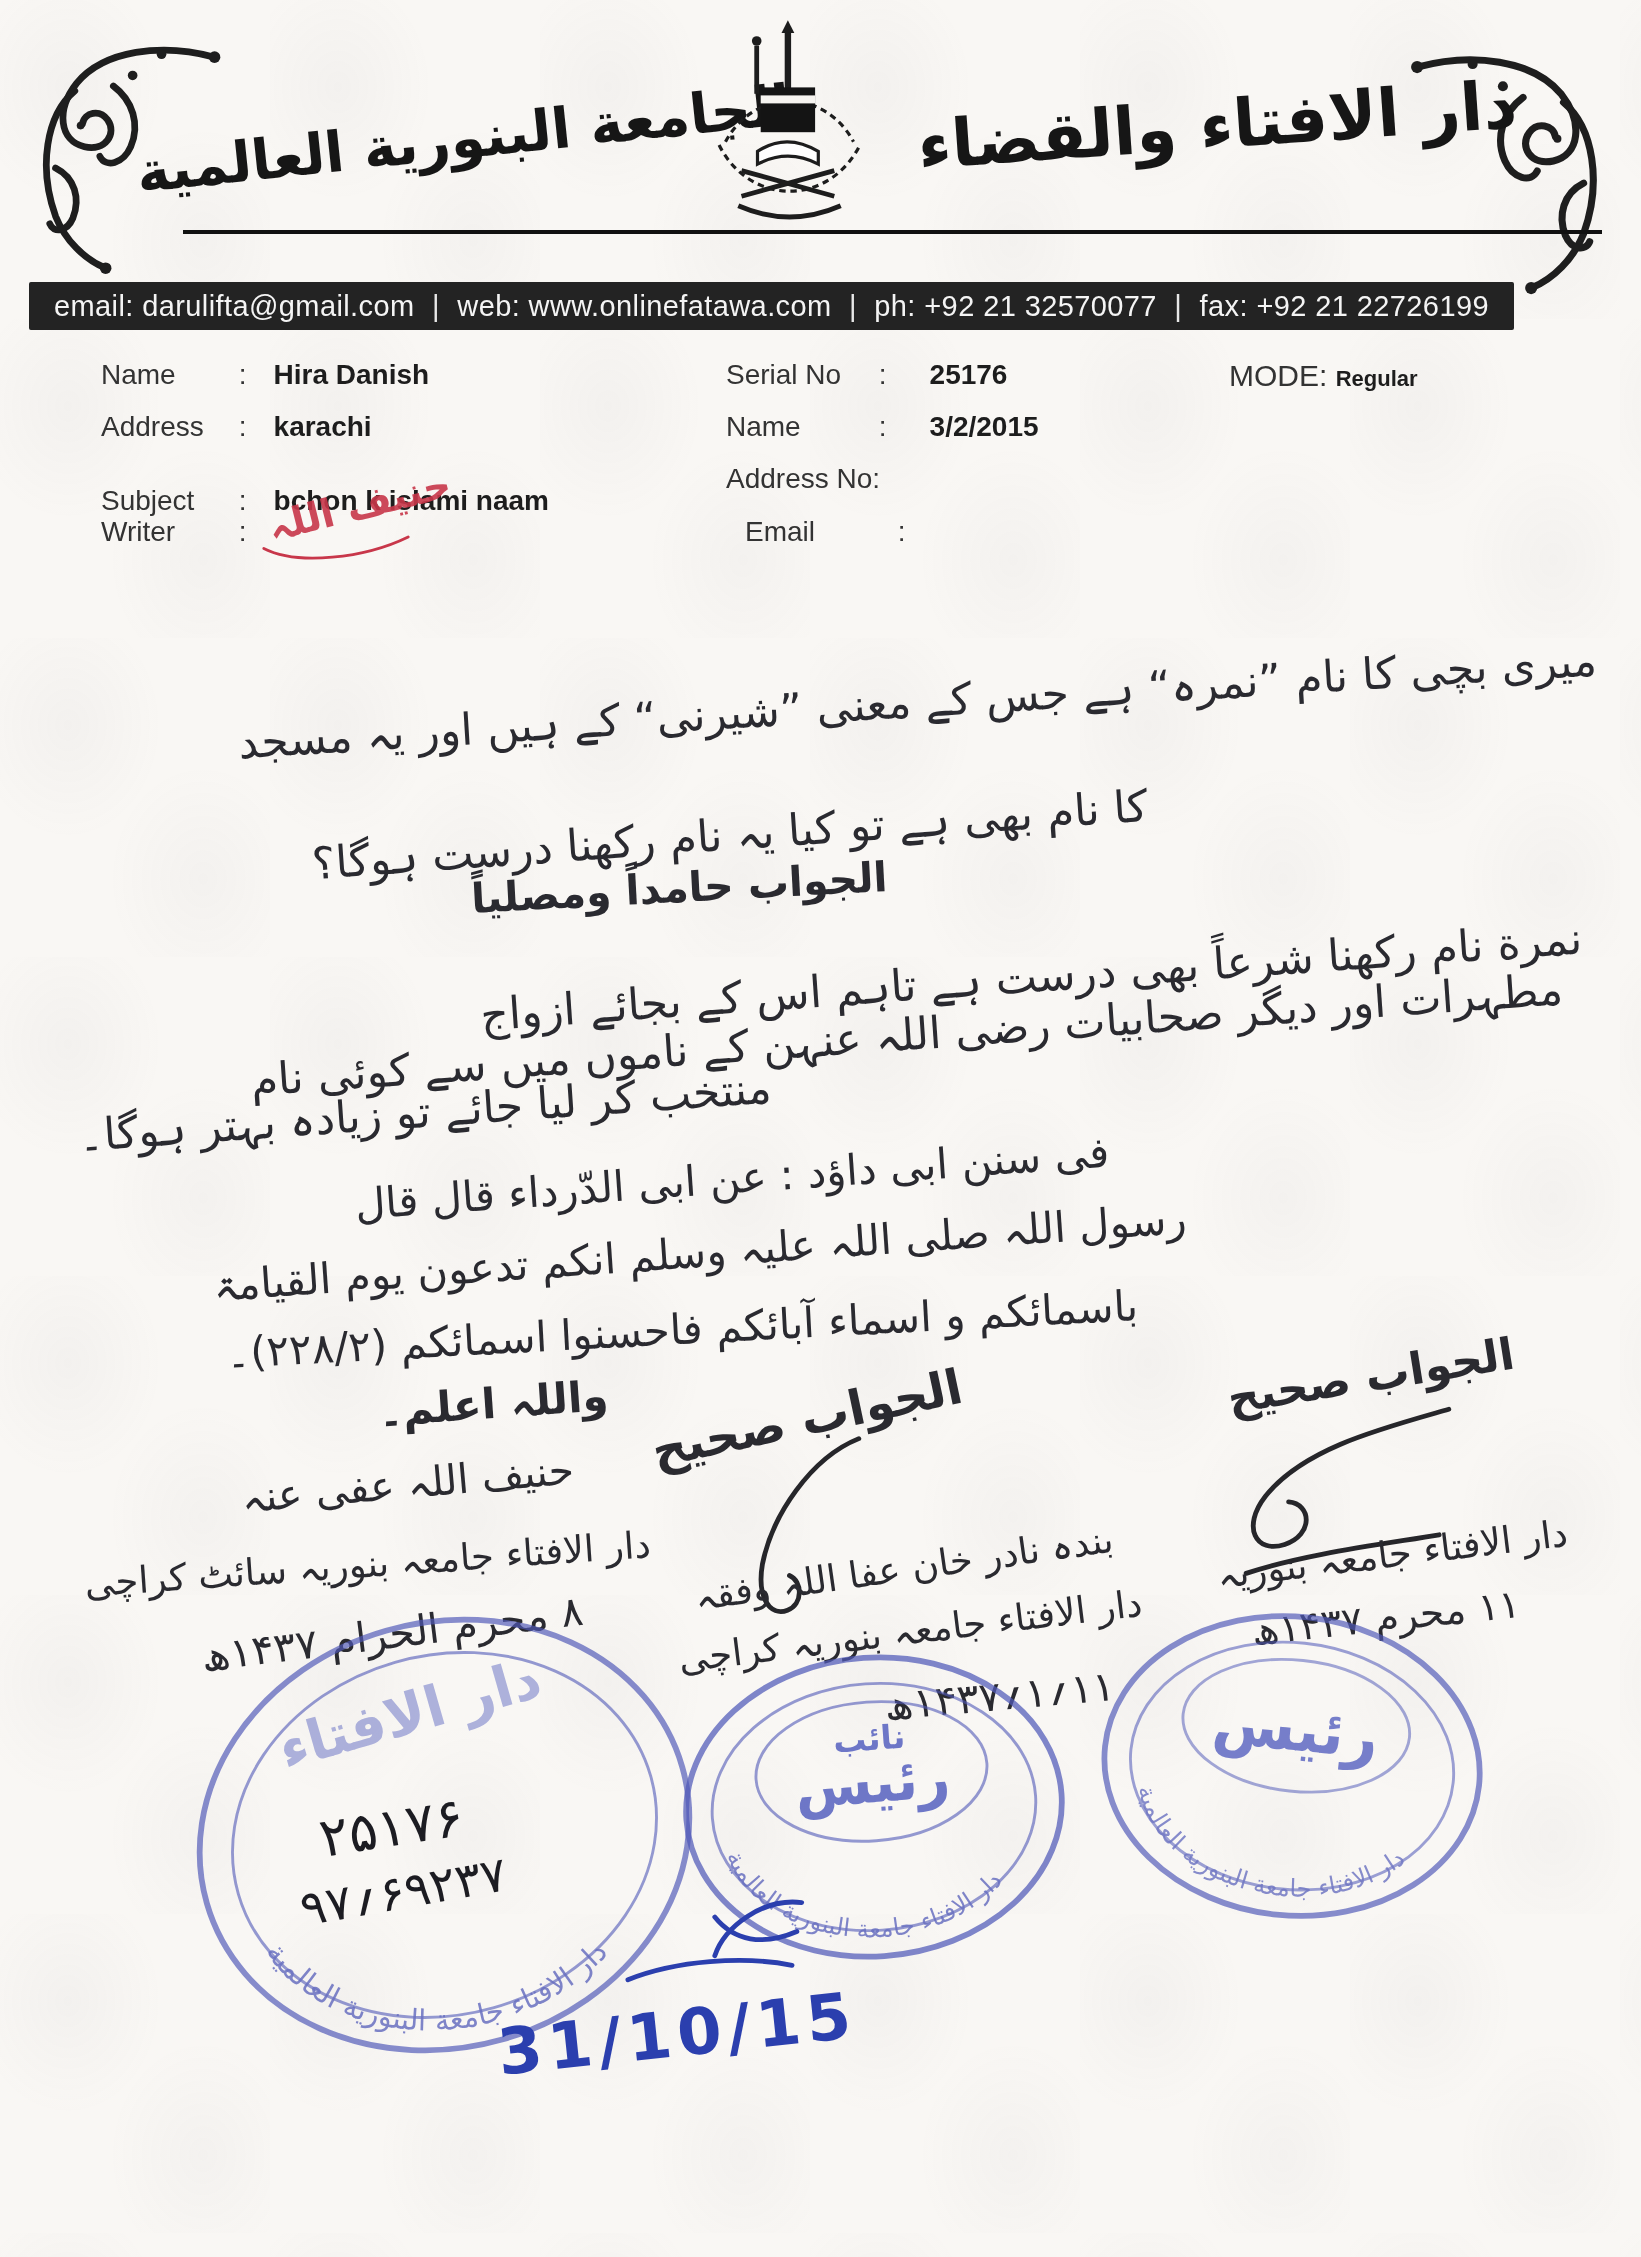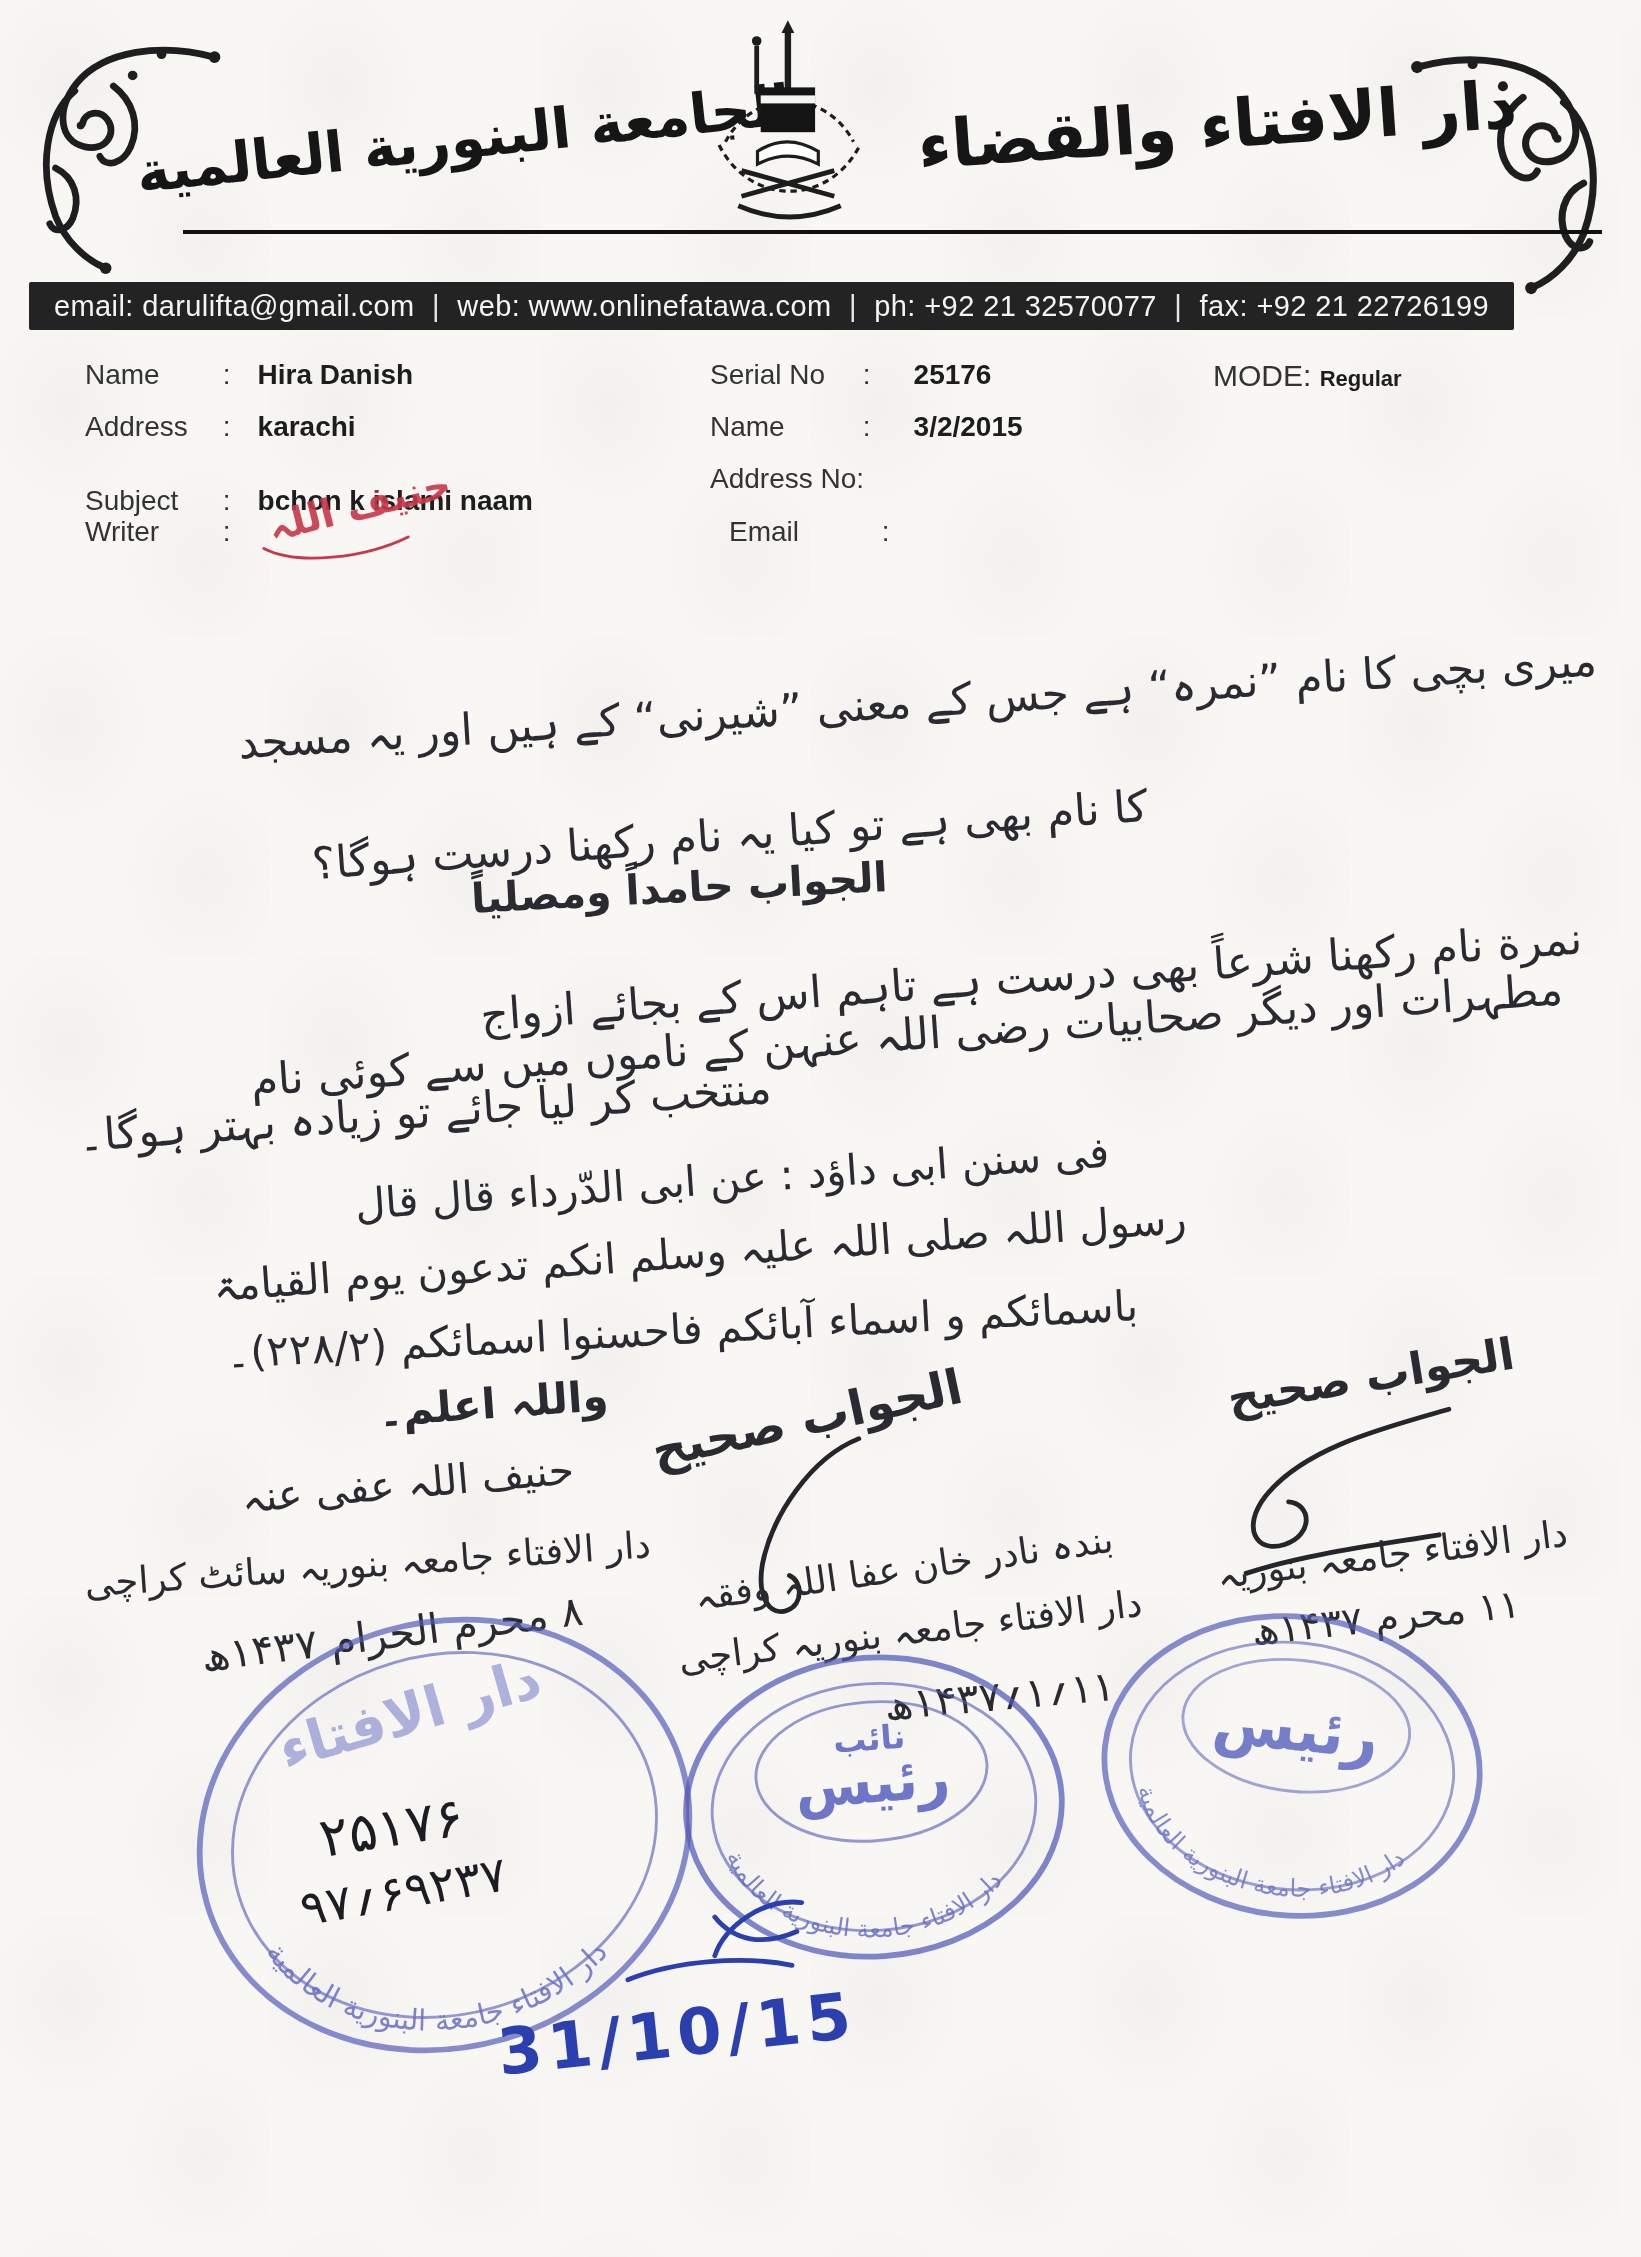--- a/index.html
+++ b/index.html
@@ -15,21 +15,21 @@
   .abs{position:absolute;}
   .urdu{font-family:"DejaVu Sans", sans-serif;direction:rtl;unicode-bidi:isolate;white-space:nowrap;}
   .hand{color:#2a2a30;}
   .calli{font-family:"DejaVu Sans", sans-serif;direction:rtl;font-weight:bold;color:#161616;white-space:nowrap;}
   .contact-bar{
     left:29px;top:282px;width:1485px;height:48px;background:#232323;color:#f4f4f4;
     display:flex;align-items:center;justify-content:center;gap:17.4px;
     font-size:29px;letter-spacing:0.4px;border-radius:1.9px;
   }
   .contact-bar .divider{color:#e8e8e8;font-weight:300;}
-  .frow{position:absolute;font-size:28px;color:#333;}
+  .frow{position:absolute;font-size:28px;color:#333;margin-left:16px;}
   .flabel{display:inline-block;}
   .fvalue{font-weight:bold;color:#1d1d1d;}
   .q-line{left:72px;font-size:27px;color:#2c2c2c;letter-spacing:0.2px;white-space:nowrap;}
   .stamp-wrap{position:absolute;}
   .stamp-center-text{position:absolute;width:100%;text-align:center;font-family:"DejaVu Sans",sans-serif;direction:rtl;color:#5661c0;font-weight:bold;}
   .sig-line{position:absolute;}
 </style>
 </head>
 <body>
 

